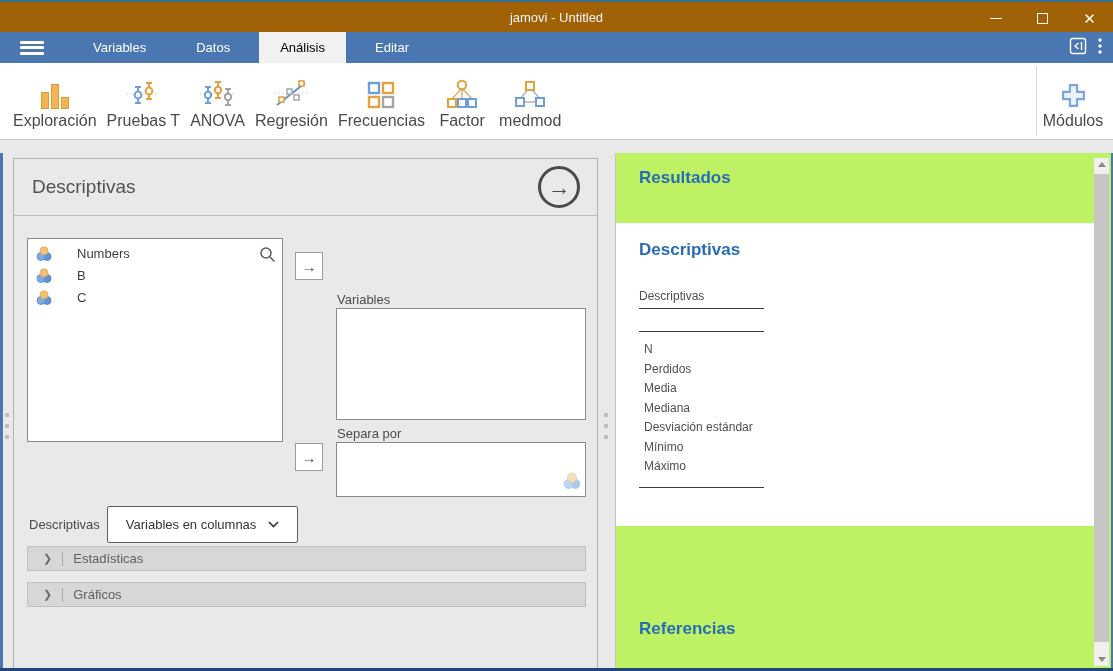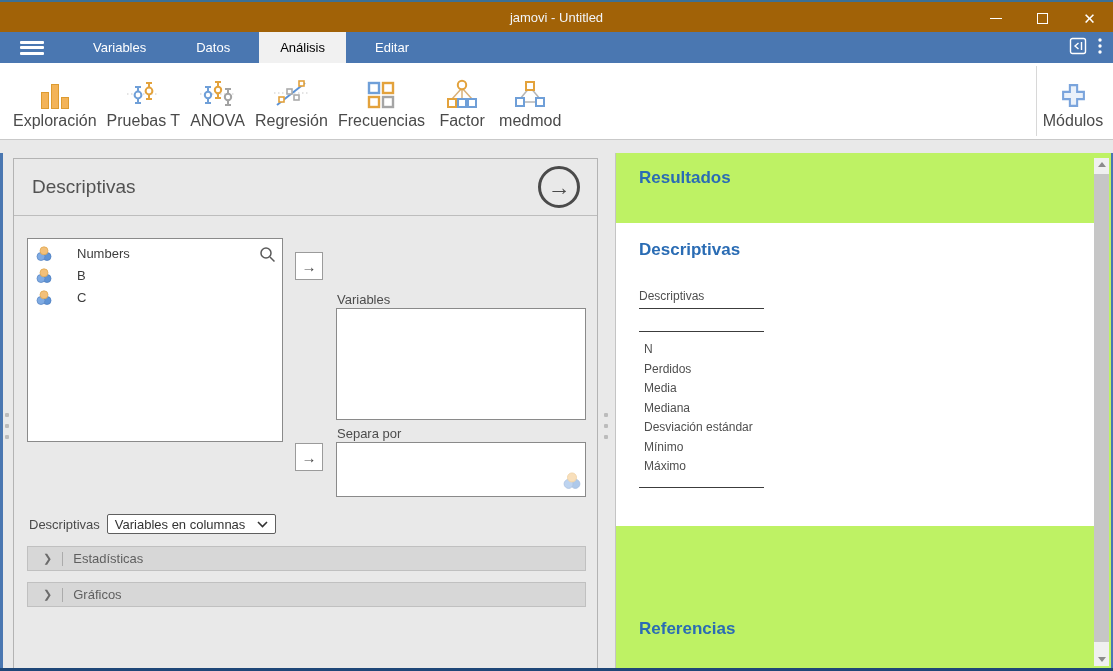--- a/index.html
+++ b/index.html
@@ -64,21 +64,21 @@
   .box-label { position:absolute; font-size:13px; color:#4c4c4c; }
   .variables-label { left:323px; top:76px; }
   .split-label { left:323px; top:210px; }
   .target-box { position:absolute; background:#fff; border:1px solid #8a8a8a; }
   .variables-box { left:322px; top:92px; width:250px; height:112px; }
   .split-box { left:322px; top:226px; width:250px; height:55px; }
   .faded-icon { position:absolute; right:4px; bottom:3px; opacity:.5; }
 
   .controls-row { position:absolute; left:15px; right:13px; top:296px; height:24px; display:flex; align-items:center; font-size:13px; color:#4a4a4a; }
   .dd-label { margin-right:7px; }
-  .dropdown { display:inline-flex; align-items:center; gap:12px; height:20px; background:#fff; border:1px solid #5f5f5f; border-radius:2px; padding:0 7px; font-size:13px; color:#333;text-align:center; }
+  .dropdown { display:inline-flex; align-items:center; gap:12px; height:37px; background:#fff; border:1px solid #5f5f5f; border-radius:2px; padding:0 18px; font-size:13px; color:#333;text-align:center; }
   .freq-group { margin-left:auto; display:flex; align-items:center; gap:7px; }
   .checkbox { width:15px; height:15px; background:#fff; border:1px solid #707070; border-radius:2px; }
   .minibars { display:flex; align-items:flex-end; gap:1px; }
   .minibars div { width:4px; }
 
   .section-bar { position:absolute; left:13px; width:559px; height:25px; background:#d7d7d7; border:1px solid #c0c0c0; display:flex; align-items:center; color:#5f5f5f; font-size:13px; }
   .section-stats { top:330px; }
   .section-plots { top:366px; }
   .section-chevron { margin:0 10px 0 15px; font-size:11px; color:#6b6b6b; }
   .section-divider { width:1px; height:14px; background:#ababab; margin-right:10px; }

